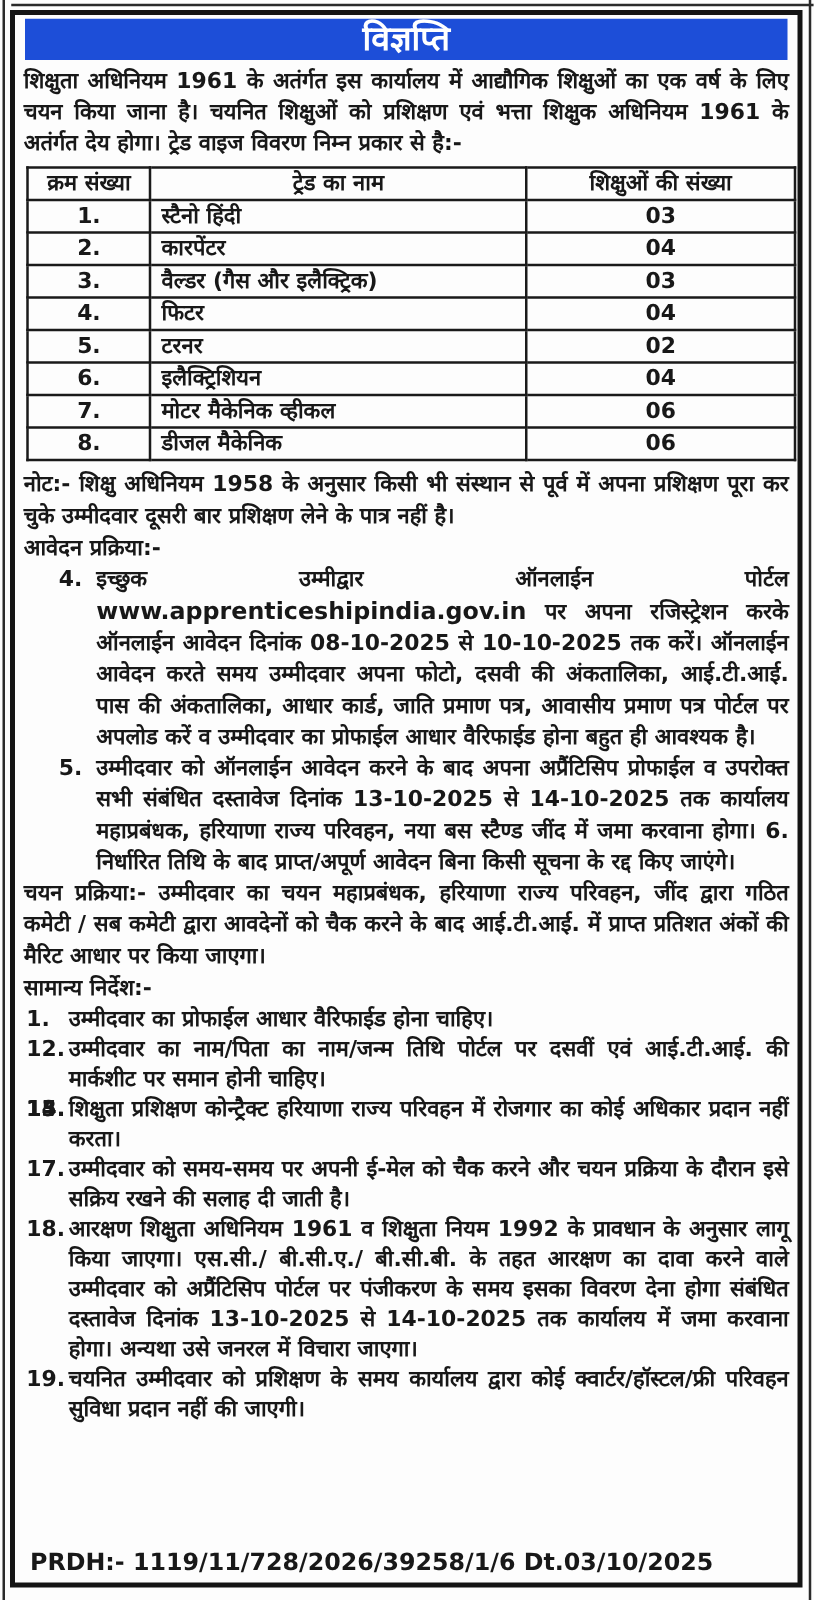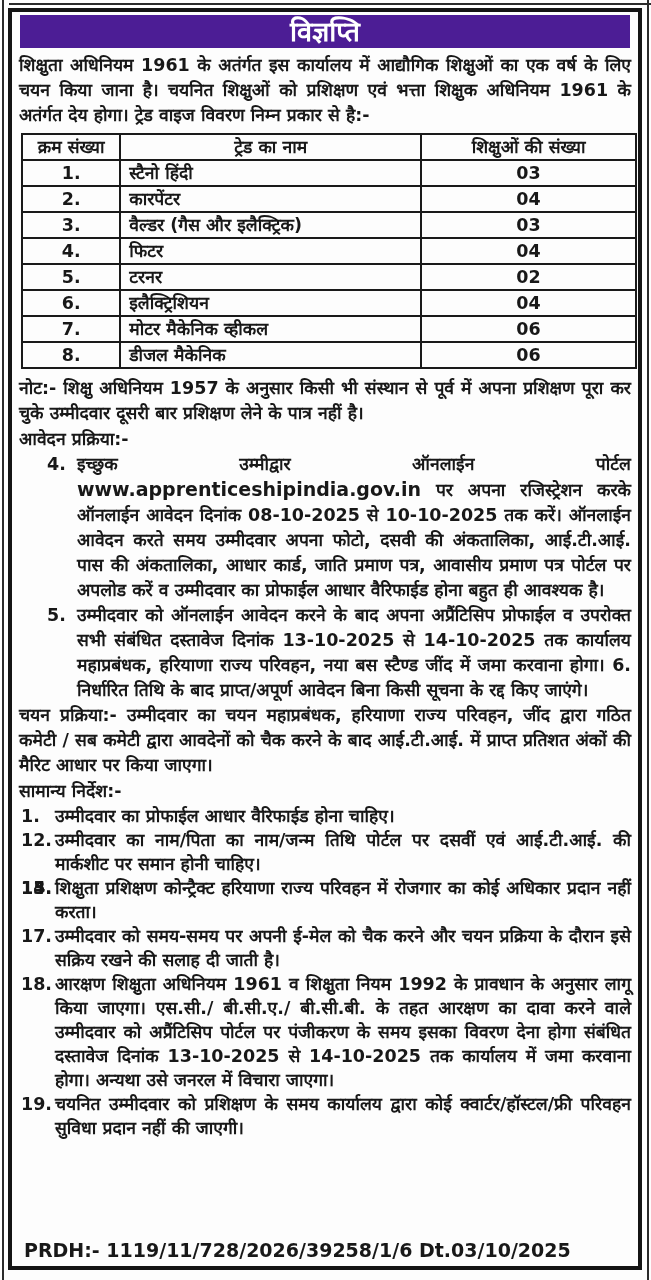--- a/index.html
+++ b/index.html
@@ -15,21 +15,21 @@
   .rule-v-right { position:absolute; right:2px; top:0; width:2px; height:1280px; background:#2a2a2a; }
   .rule-h-top   { position:absolute; left:9px; right:0; top:3px; height:2px; background:#2a2a2a; }
 
   
   .frame {
     position:absolute; left:8px; top:8px; width:634px; height:1262px;
     box-sizing:border-box; border:4px solid #141414; background:#fdfdfd;
     padding:3px 7px 4px 7px; overflow:hidden;
   }
   .titlebar {
-    background:#4c1d95; color:#ffffff; text-align:center;
+    background:#1d4ed8; color:#ffffff; text-align:center;
     font-size:27px; font-weight:bold; line-height:33px; height:33px;
     margin:0 1px 5px 1px;
   }
   .para { font-size:17.5px; font-weight:600; line-height:25px; text-align:justify; }
   .b { font-weight:800; }
 
   table.trade-table {
     border-collapse:collapse; width:616px; margin:5px 0 7px 2px;
     table-layout:fixed;
   }
@@ -116,21 +116,21 @@
         <td class="c">06</td>
       </tr>
       <tr>
         <td class="c">8.</td>
         <td>डीजल मैकेनिक</td>
         <td class="c">06</td>
       </tr>
     </tbody>
       </table>
 
-    <div class="para"><span class="b">नोट:-</span><span> शिक्षु अधिनियम 1957 के अनुसार किसी भी संस्थान से पूर्व में अपना प्रशिक्षण पूरा कर चुके उम्मीदवार दूसरी बार प्रशिक्षण लेने के पात्र नहीं है।</span></div>
+    <div class="para"><span class="b">नोट:-</span><span> शिक्षु अधिनियम 1958 के अनुसार किसी भी संस्थान से पूर्व में अपना प्रशिक्षण पूरा कर चुके उम्मीदवार दूसरी बार प्रशिक्षण लेने के पात्र नहीं है।</span></div>
 
     <div class="section-heading">आवेदन प्रक्रिया:-</div>
 
     <div class="app-item">
       <span class="num">4.</span><span>इच्छुक उम्मीद्वार ऑनलाईन पोर्टल </span><span class="b" style="font-size:19px;">www.apprenticeshipindia.gov.in</span><span> पर अपना रजिस्ट्रेशन करके ऑनलाईन आवेदन दिनांक 08-10-2025 से 10-10-2025 तक करें। ऑनलाईन आवेदन करते समय उम्मीदवार अपना फोटो, दसवी की अंकतालिका, आई.टी.आई. पास की अंकतालिका, आधार कार्ड, जाति प्रमाण पत्र, आवासीय प्रमाण पत्र पोर्टल पर अपलोड करें व उम्मीदवार का प्रोफाईल आधार वैरिफाईड होना बहुत ही आवश्यक है।</span>
     </div>
 
     <div class="app-item">
       <span class="num">5.</span><span>उम्मीदवार को ऑनलाईन आवेदन करने के बाद अपना अप्रैंटिसिप प्रोफाईल व उपरोक्त सभी संबंधित दस्तावेज दिनांक 13-10-2025 से 14-10-2025 तक कार्यालय महाप्रबंधक, हरियाणा राज्य परिवहन, नया बस स्टैण्ड जींद में जमा करवाना होगा। 6. निर्धारित तिथि के बाद </span><span class="b">प्राप्त/अपूर्ण</span><span> आवेदन बिना किसी सूचना के रद्द किए जाएंगे।</span>
     </div>

